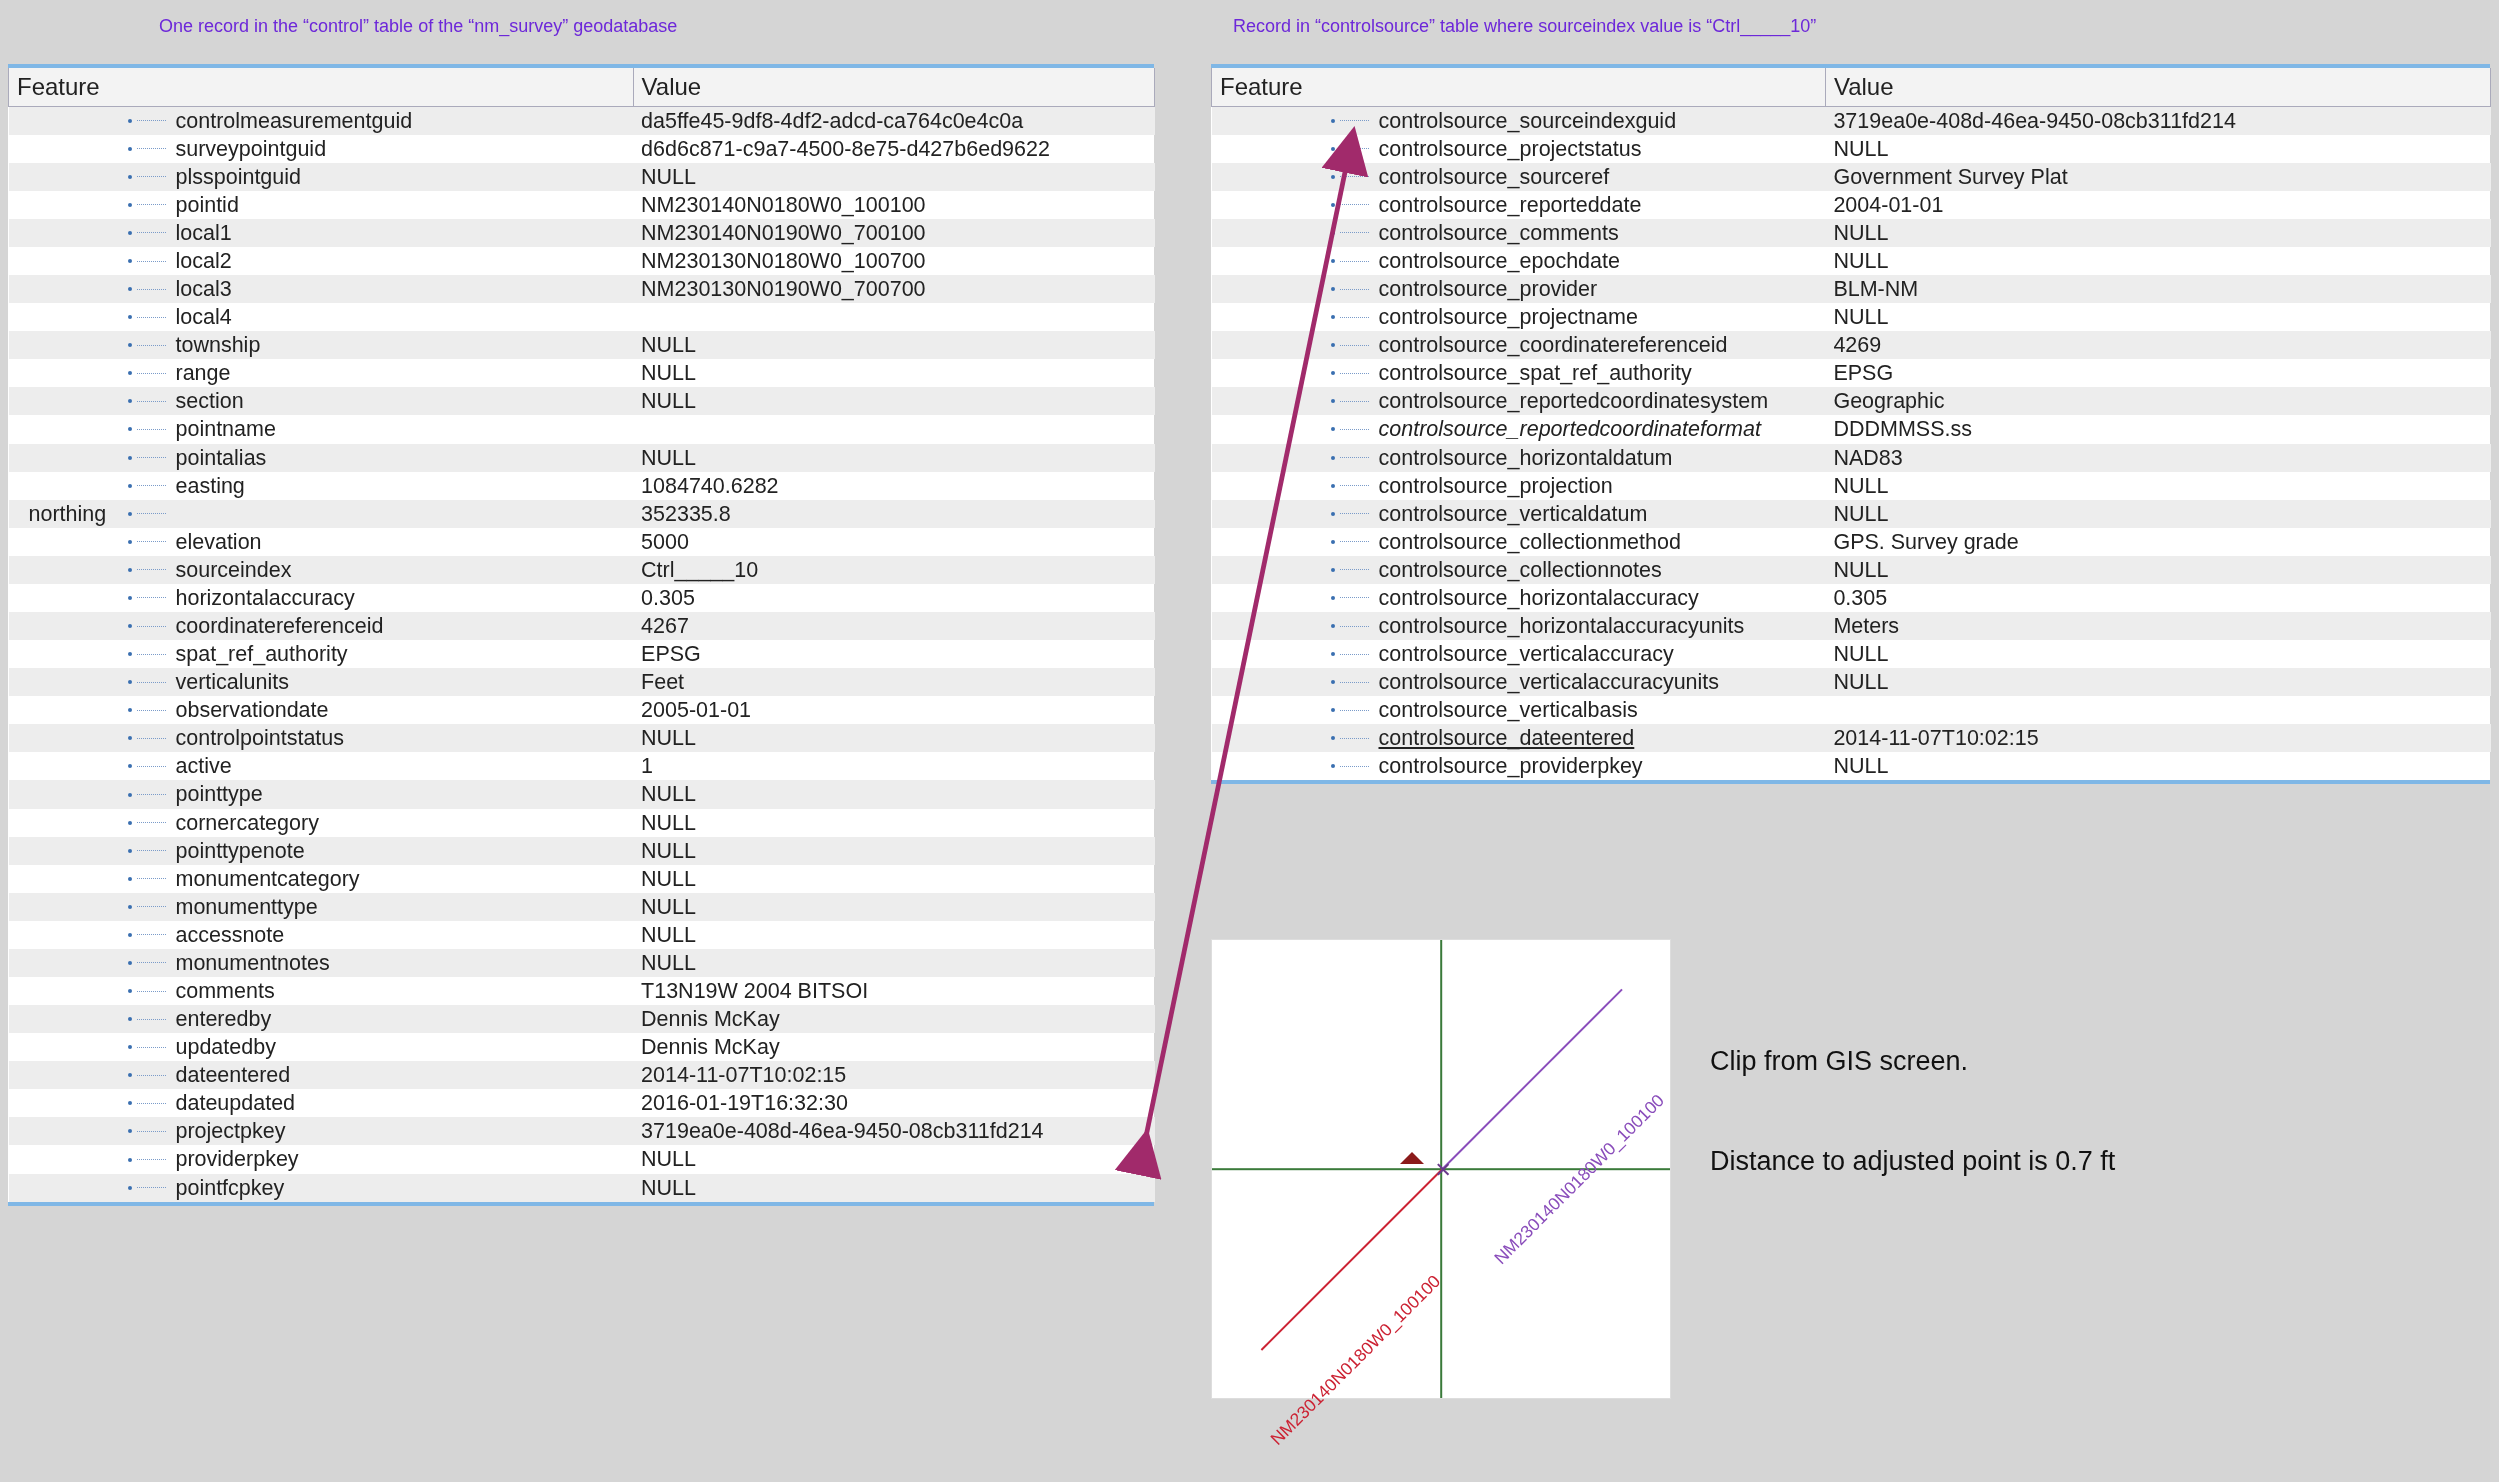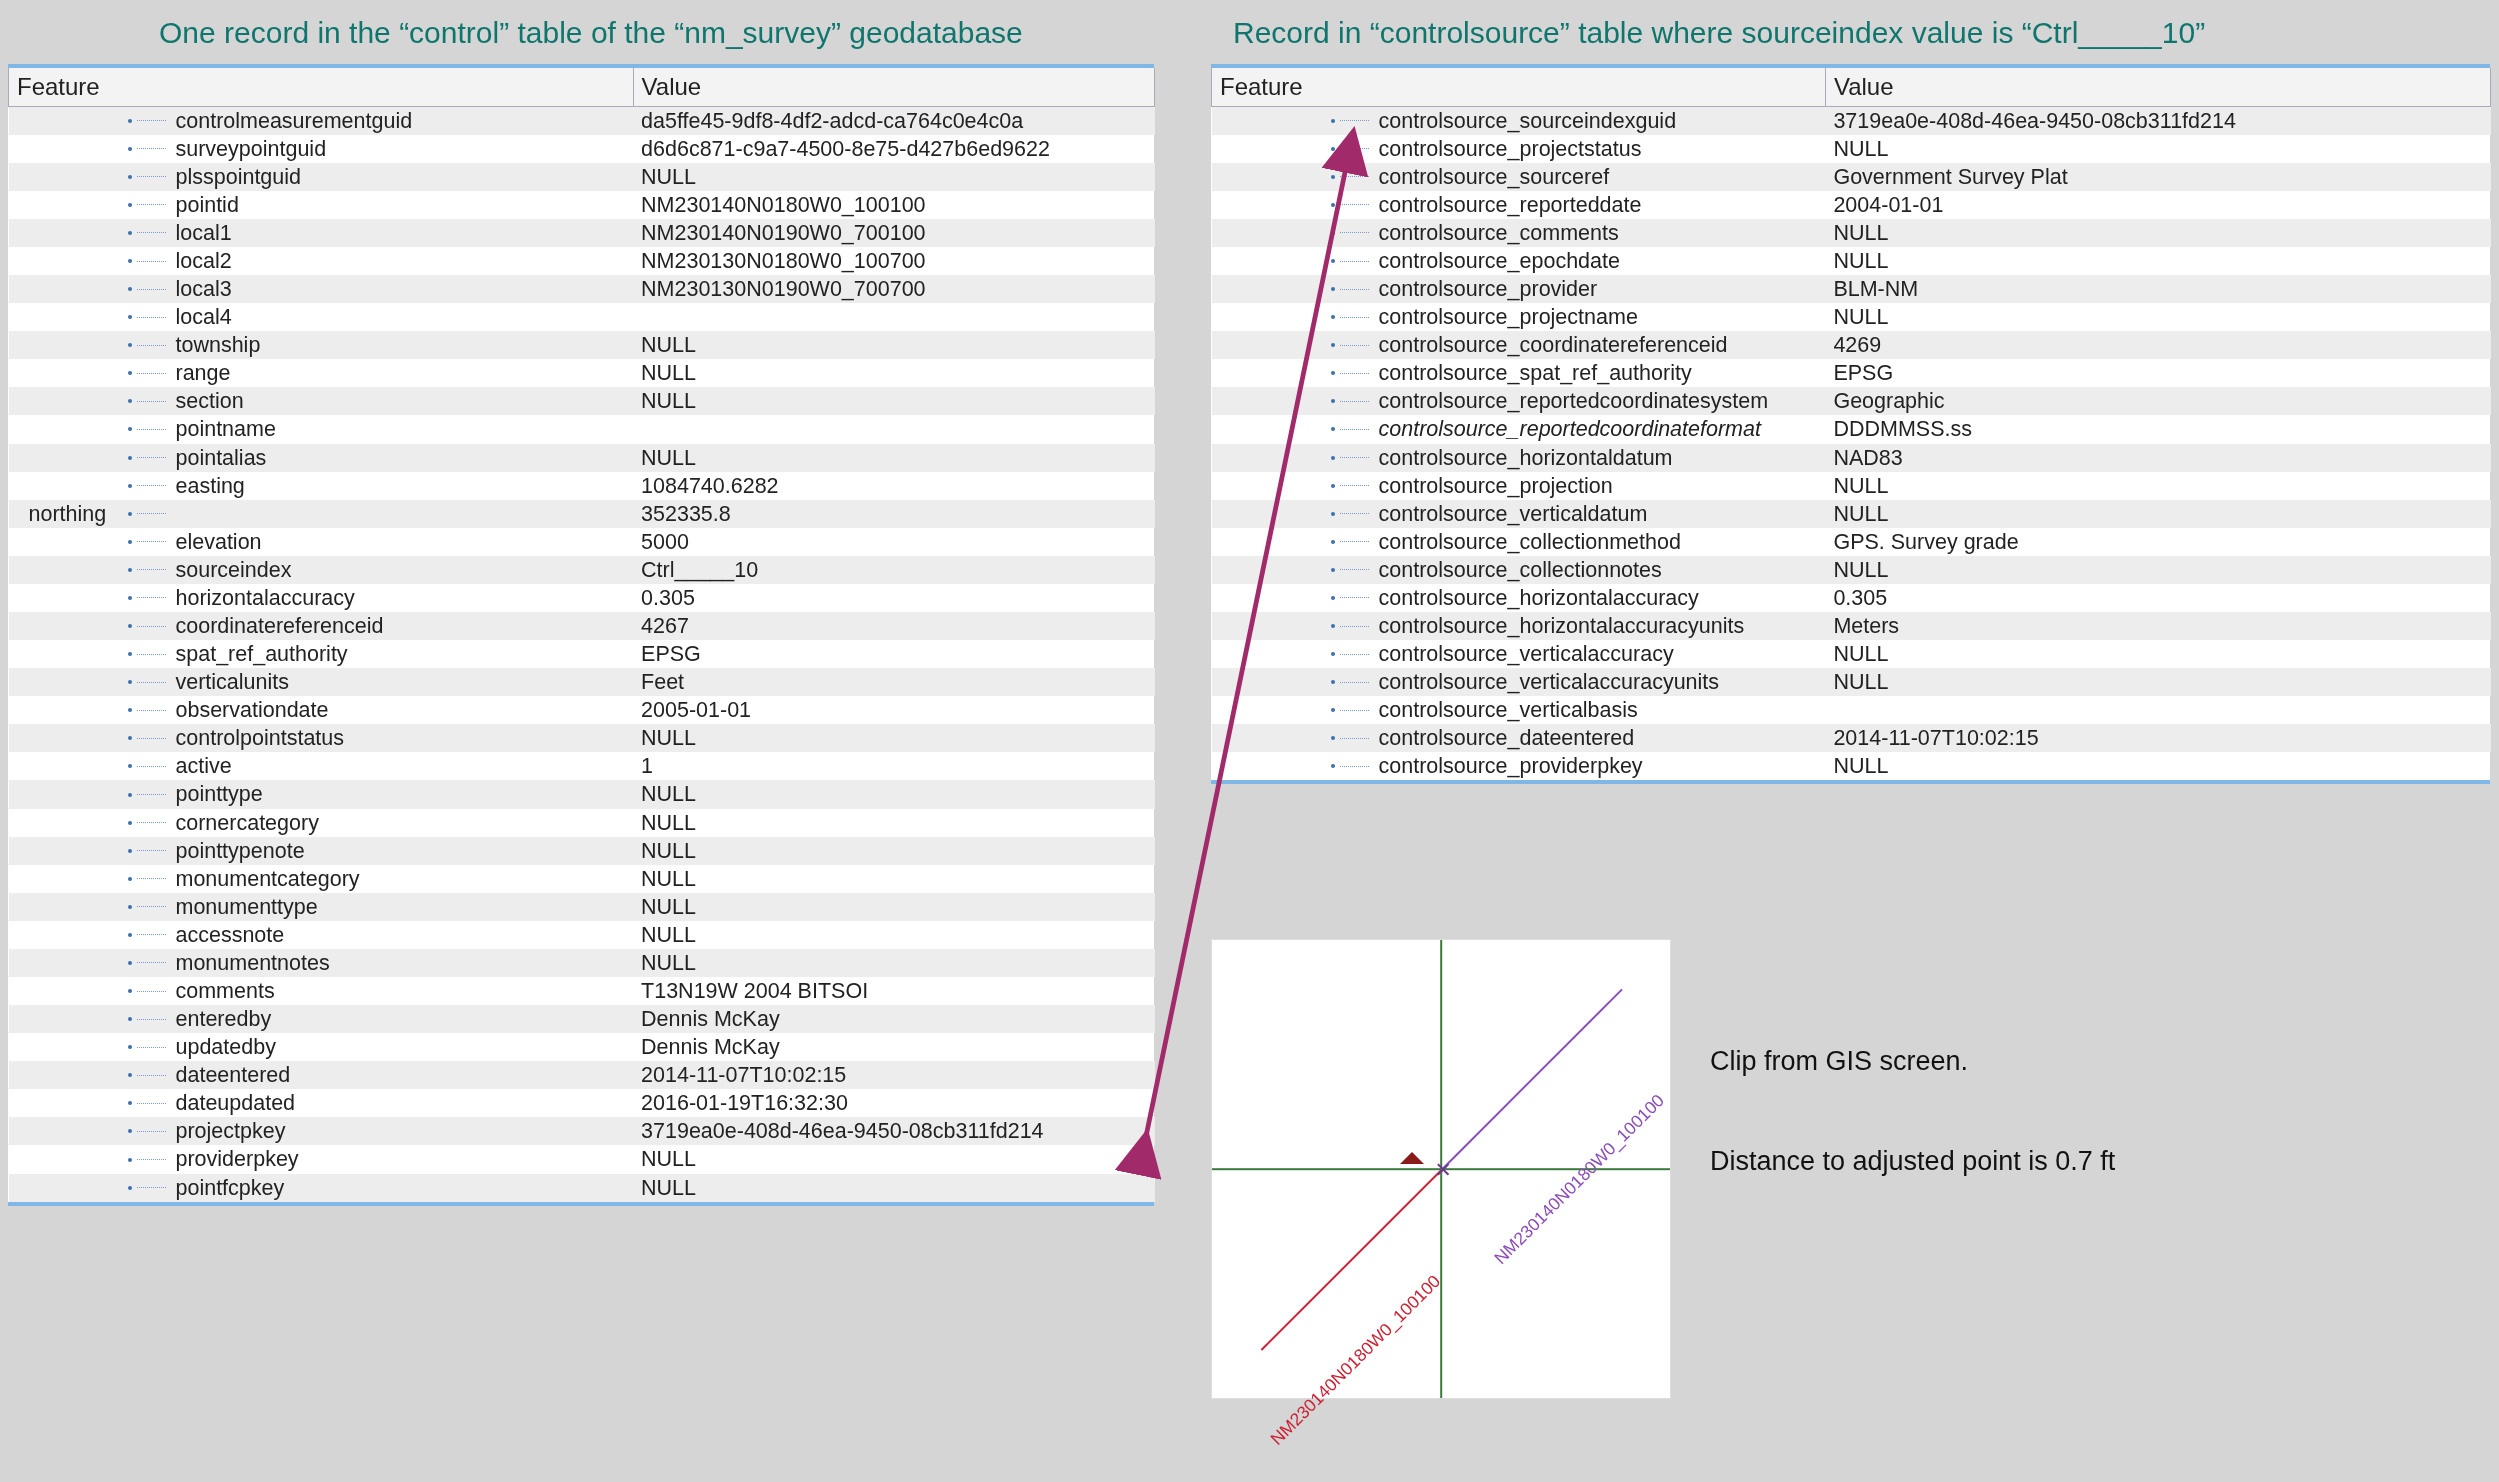--- a/index.html
+++ b/index.html
@@ -1,17 +1,17 @@
 <!DOCTYPE html>
 <html><head>
 <meta charset="utf-8">
 <style>
   html,body{margin:0;padding:0;background:#d5d5d5;font-family:"Segoe UI",Tahoma,sans-serif;font-size:19px;color:#222}
   .page{width:2500px;height:1482px;position:relative}
-  .caption{position:absolute;font-size:30px;color:#0f766e}
+  .caption{position:absolute;font-size:18px;color:#6d28d9}
   .panel{position:absolute;border-top:4px solid #7fb7e6;border-bottom:4px solid #7fb7e6;background:#fff}
   .tbl{display:table;width:100%;border-collapse:collapse}
   .hdr{display:table-row;background:#f3f3f3}
   .hdr>div{display:table-cell;border:1.6px solid #aab;border-top:0;border-left:0;padding:4.8px 8px;font-size:24px;color:#222}
   .hdr>div:first-child{border-left:1.6px solid #aab}
   .body{display:table-row-group}
   .row{display:table-row}
   .row>div{display:table-cell;padding:2px 8px;font-size:21.5px;line-height:1.12}
   .row.stripe>div{background:#ededed}
   .row>.kcell{padding-left:167px;white-space:nowrap}
@@ -476,21 +476,21 @@
             <div class="vcell">NULL</div>
           </div>
           <div class="row">
             <div class="kcell" style="width: 48%; position: relative;"><span class="tree" style="left: 119px; top: 50%; transform: translateY(-50%);">
                 <span class="dot"></span>
                 <span class="hline"></span>
               </span><span>controlsource_verticalbasis</span></div>
             <div class="vcell"></div>
           </div>
           <div class="row stripe">
-            <div class="kcell" style="width: 48%; position: relative;"><span class="tree" style="left: 119px; top: 50%; transform: translateY(-50%);">
+            <div class="kcell" style="width: 48%; position: relative; text-decoration: underline;"><span class="tree" style="left: 119px; top: 50%; transform: translateY(-50%);">
                 <span class="dot"></span>
                 <span class="hline"></span>
               </span><span>controlsource_dateentered</span></div>
             <div class="vcell">2014-11-07T10:02:15</div>
           </div>
           <div class="row">
             <div class="kcell" style="width: 48%; position: relative;"><span class="tree" style="left: 119px; top: 50%; transform: translateY(-50%);">
                 <span class="dot"></span>
                 <span class="hline"></span>
               </span><span>controlsource_providerpkey</span></div>

